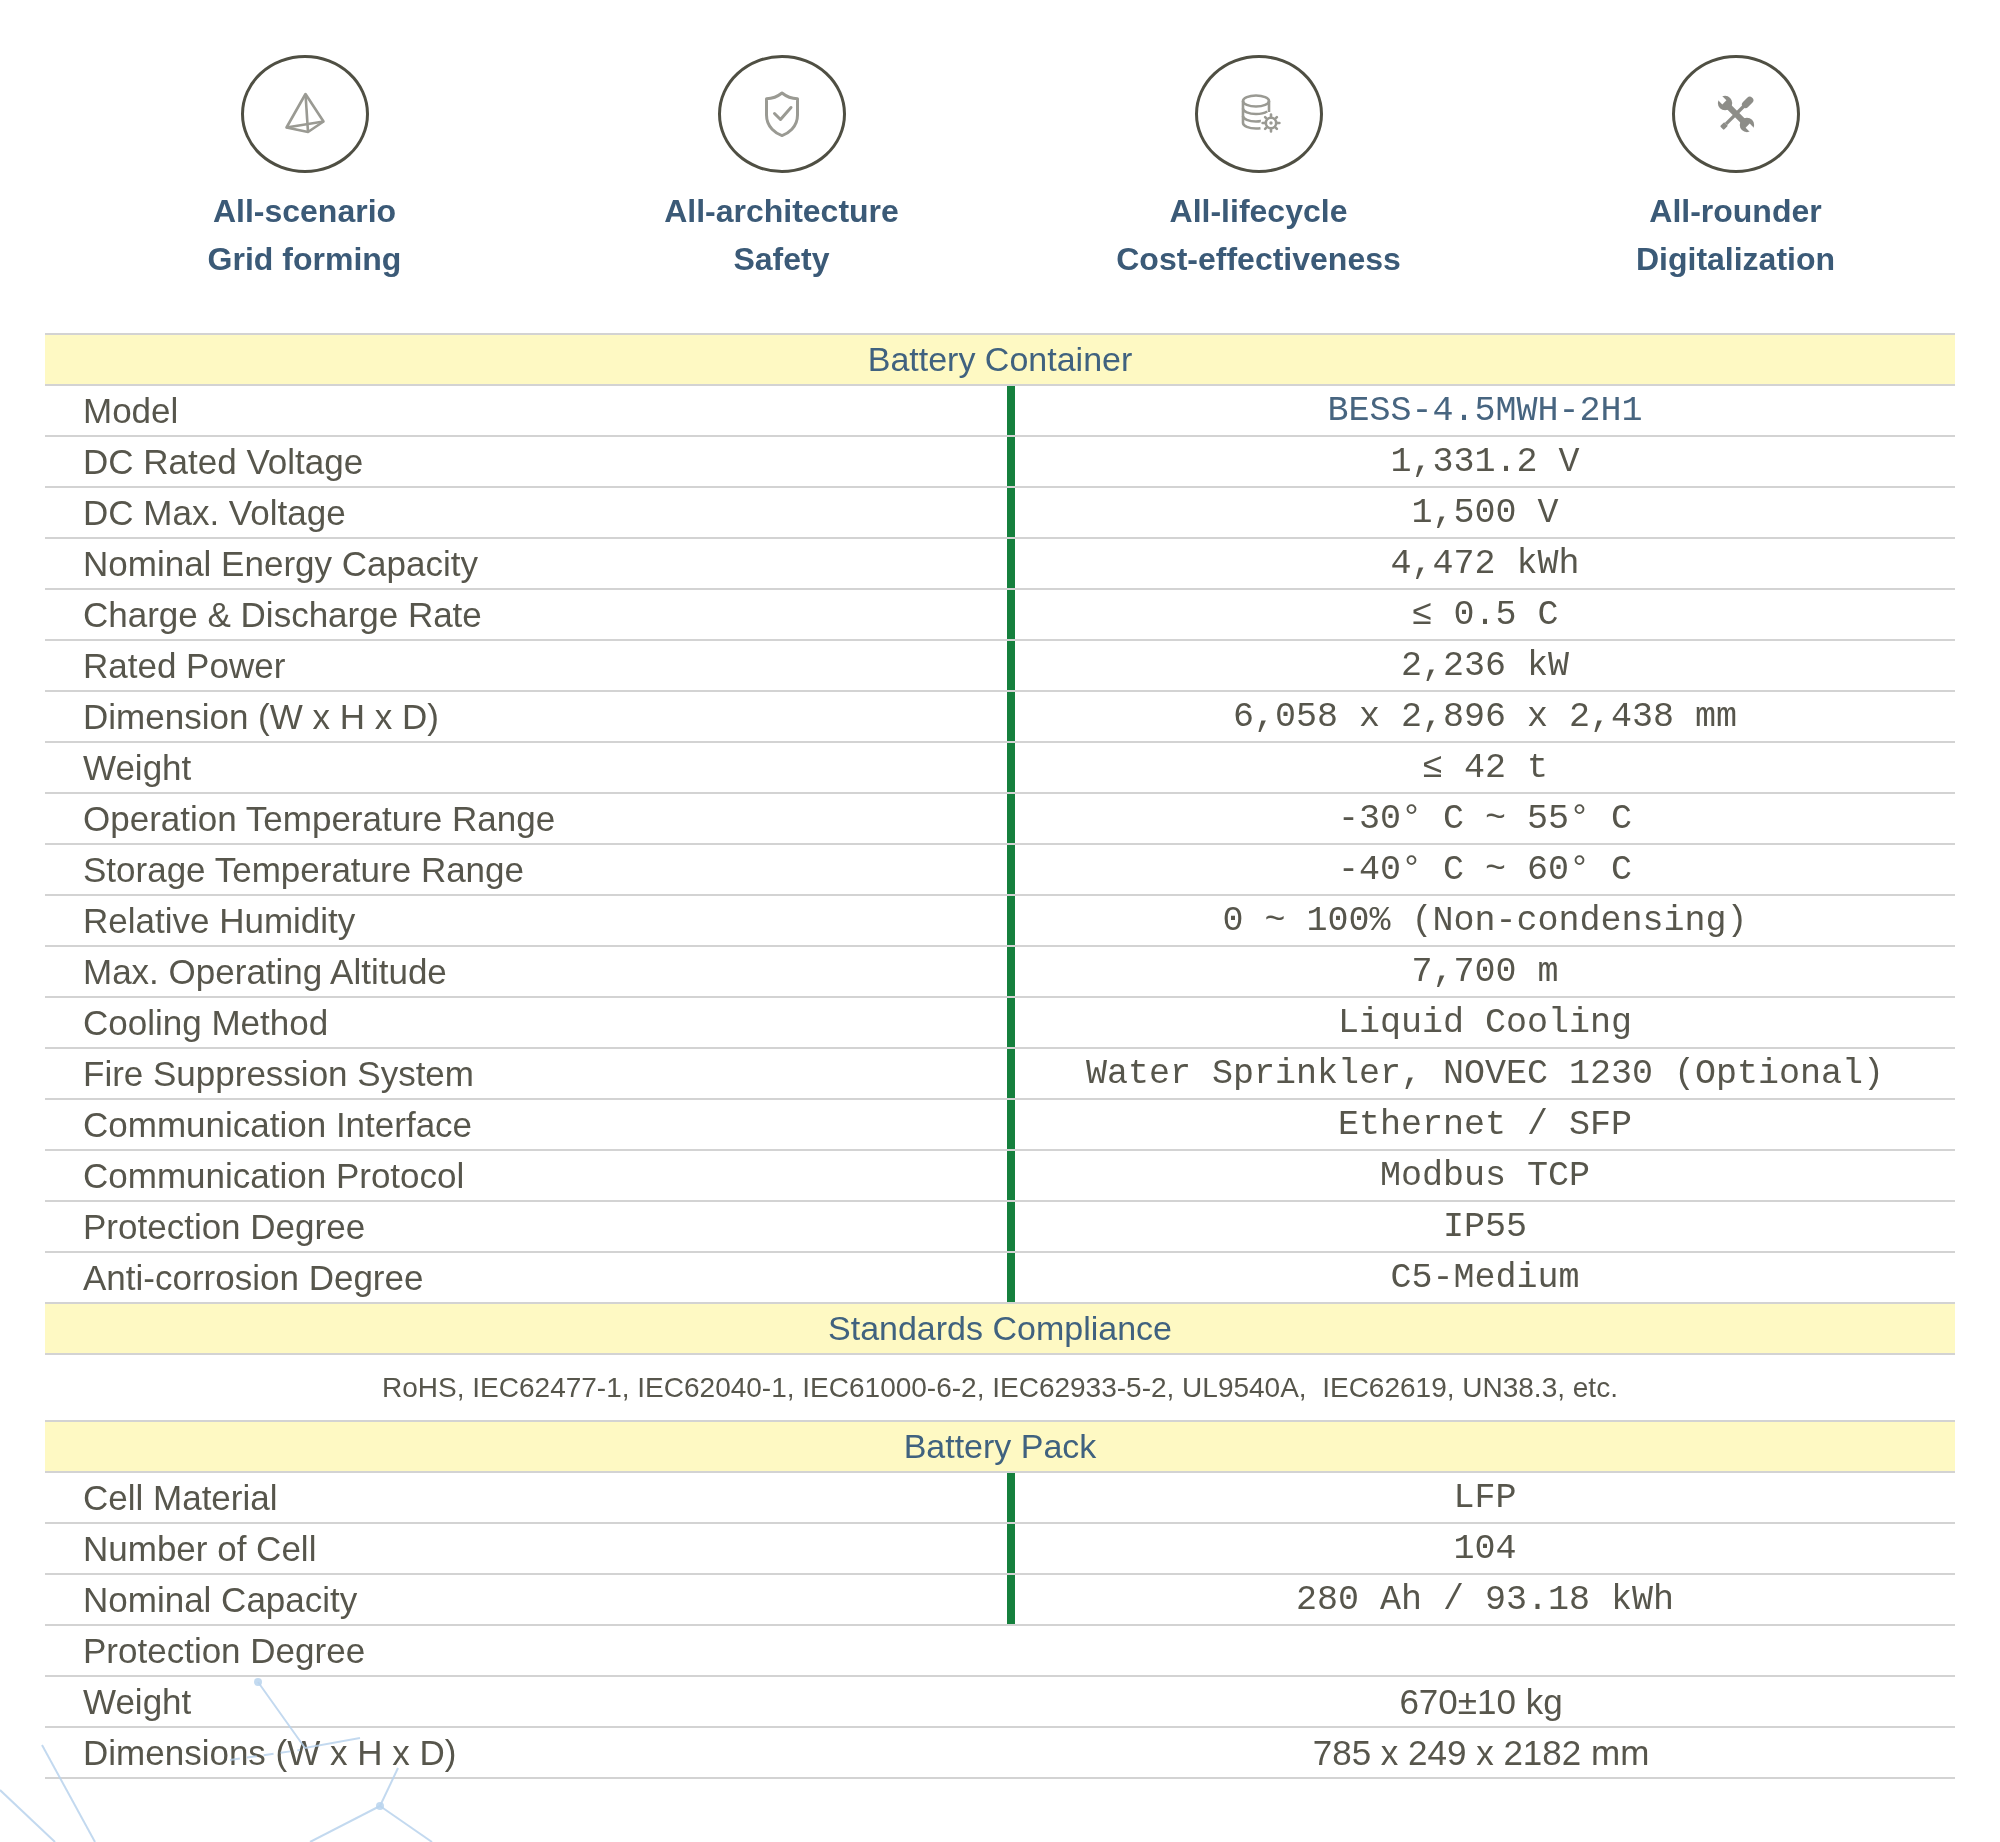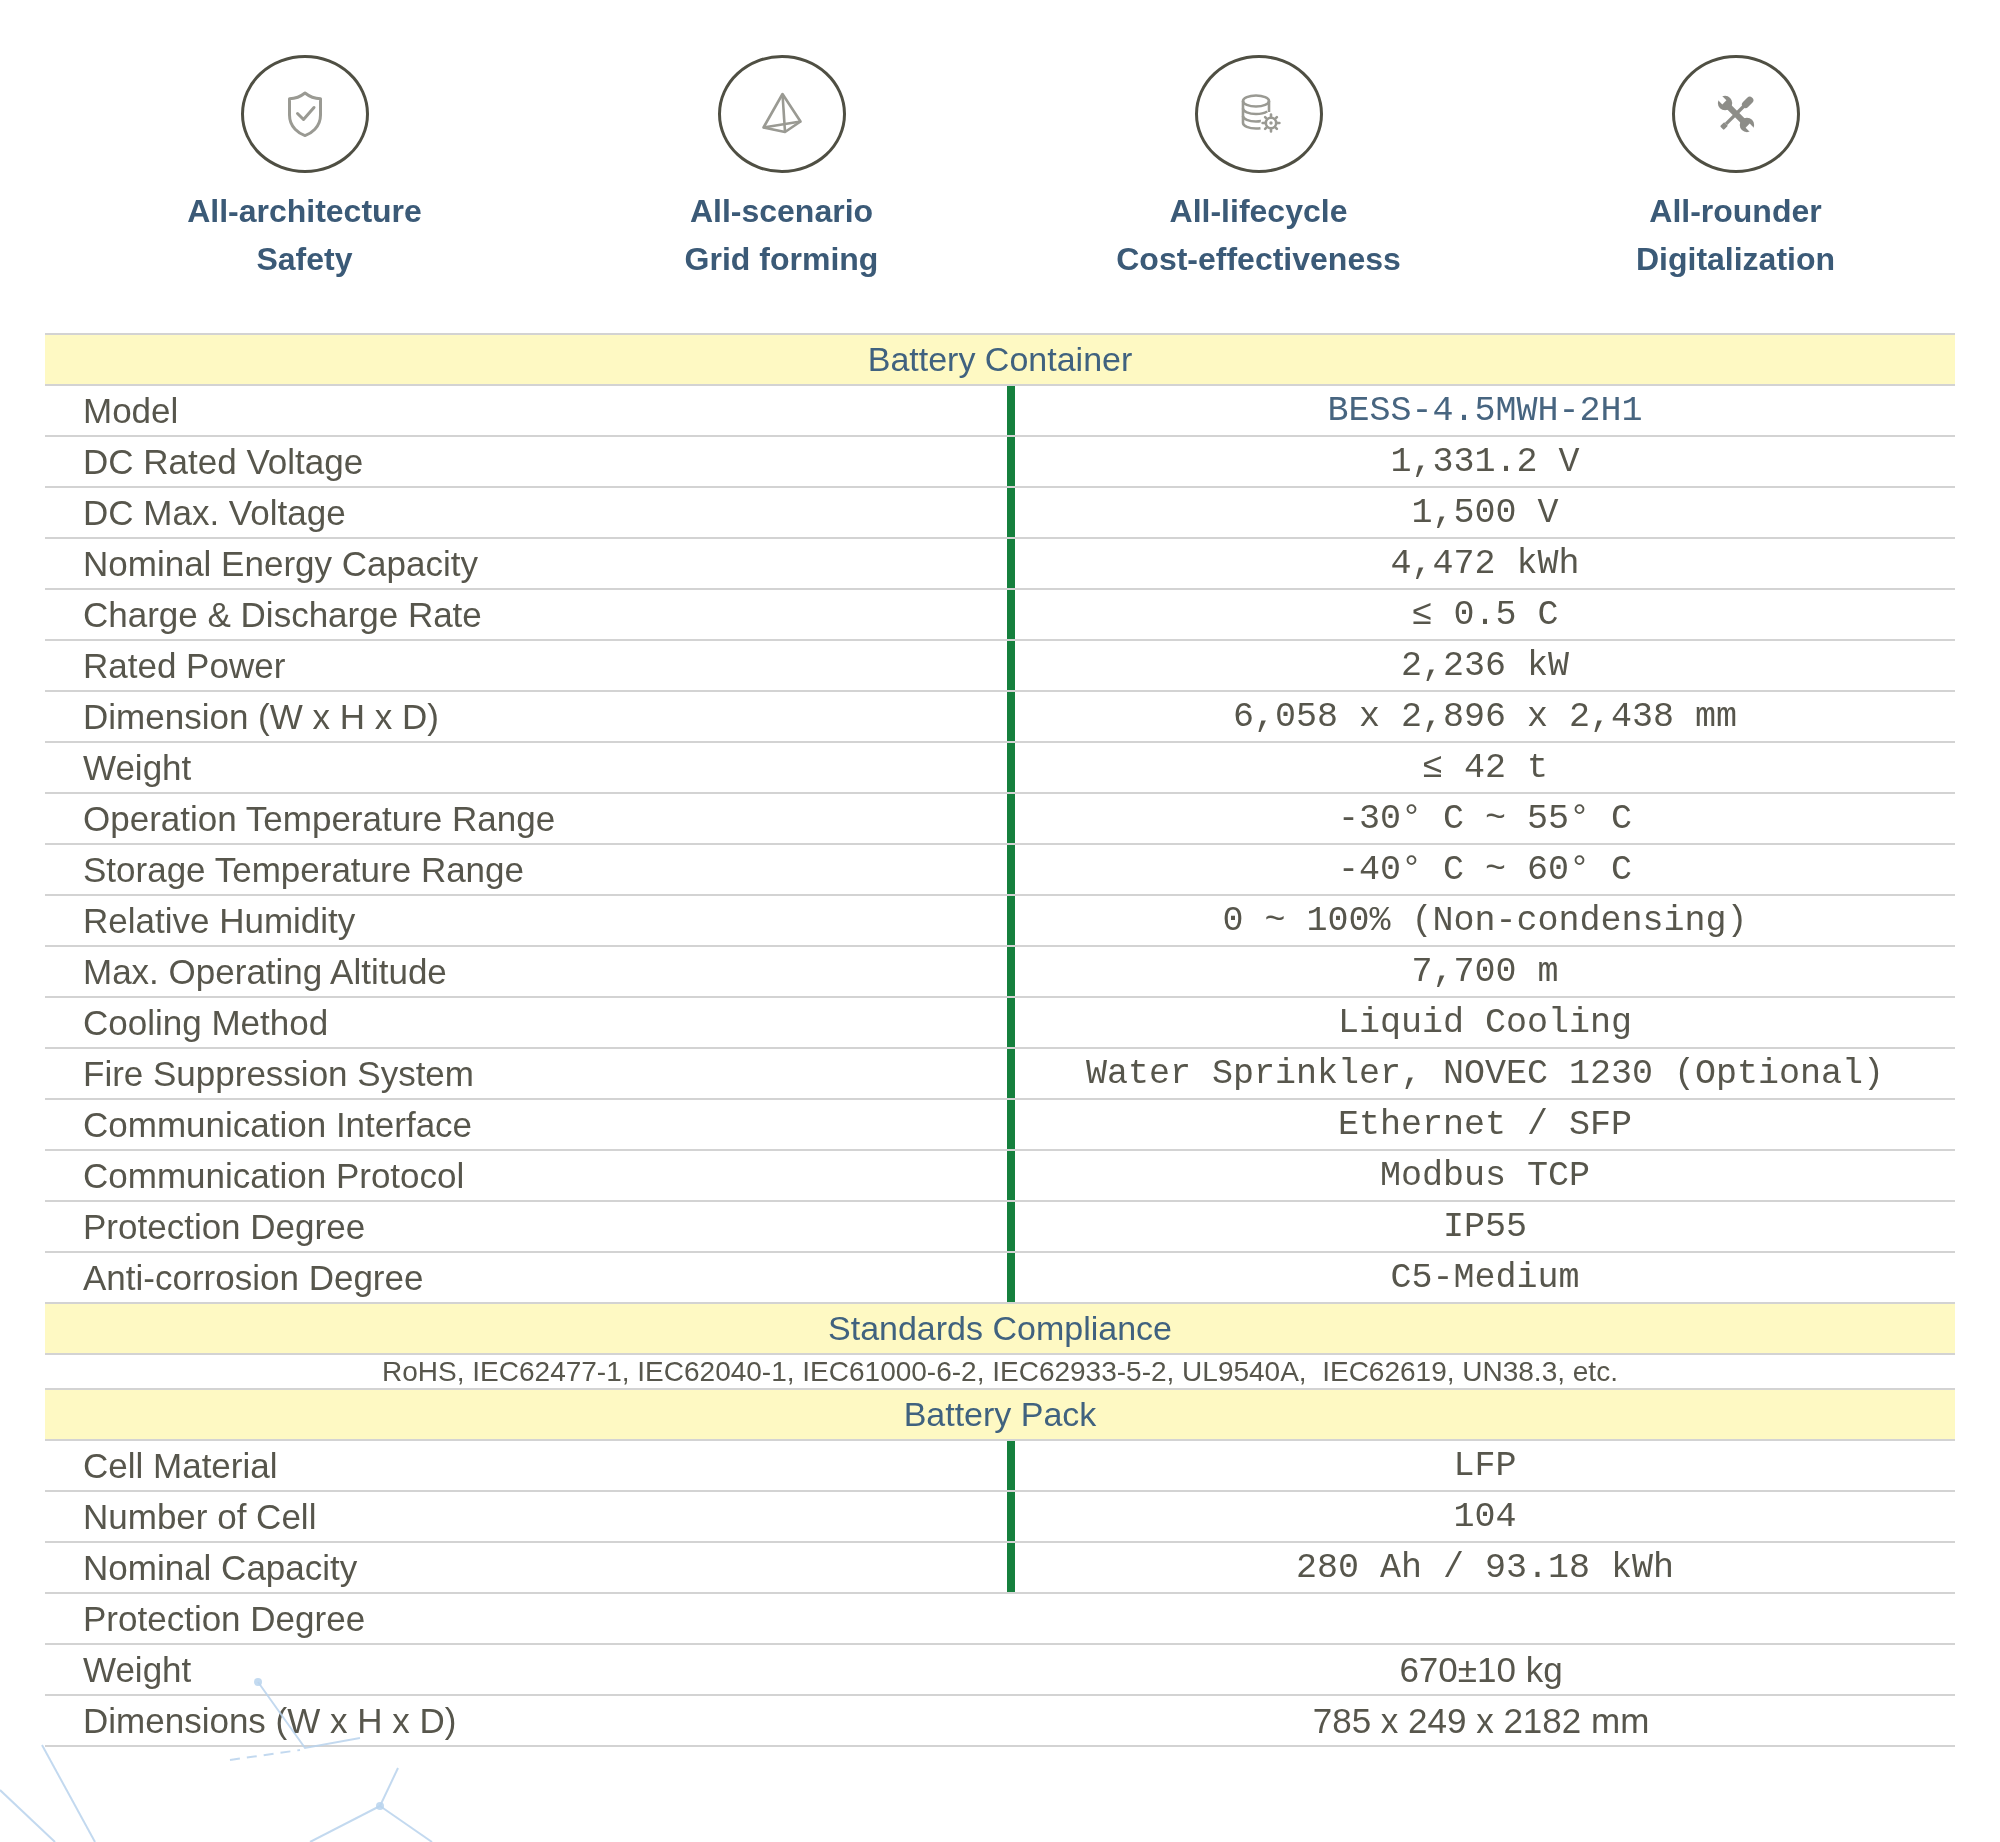--- a/index.html
+++ b/index.html
@@ -51,57 +51,57 @@
     border-bottom: 2px solid #d3d3d3;
     font-size: 35px;
     color: #57564c;
   }
   .cell { display: flex; align-items: center; }
   .cell.label { width: 962px; padding-left: 38px; }
   .cell.value { flex: 1; justify-content: center; text-align: center; }
   .cell.value.with-divider { border-left: 8px solid #15803d; font-family: Liberation Mono, monospace; }
   .cell.value.highlight { color: #476580; }
   .note-row {
-    height: 35px;
+    height: 67px;
     border-bottom: 2px solid #d3d3d3;
     display: flex; align-items: center; justify-content: center;
     font-size: 28px;
     color: #57564c;
     white-space: pre-wrap;
   }
   
   .deco {
     position: absolute;
     left: 0; bottom: 0;
     pointer-events: none;
   }
 </style>
 </head>
 <body>
 
 <div class="page">
   <div class="features" id="features">
       <div class="feature">
         <div class="icon-circle">
-          <svg viewBox="0 0 56 56" width="56" height="56" fill="none" stroke="#9a9a93" stroke-width="3" stroke-linejoin="round">
-            <path d="M28 7c5 4 10.5 5.6 15.5 5.8V29c0 12.5-9.8 18.6-15.5 20.6C22.3 47.6 12.5 41.5 12.5 29V12.8C17.5 12.6 23 11 28 7Z"></path>
-            <path d="M20.5 27.5 26.5 33.5 37 21.5" stroke-linecap="round"></path>
-          </svg>
-        </div>
-        <div class="feature-title"><span>All-architecture</span><br><span>Safety</span></div>
-      </div>
-      <div class="feature">
-        <div class="icon-circle">
           <svg viewBox="0 0 56 56" width="56" height="56" fill="none" stroke="#9a9a93" stroke-width="2.6" stroke-linejoin="round">
             <path d="M28.5 8 L9.5 41.5 L46.5 35.5 Z"></path>
             <path d="M28.5 8 L31 46"></path>
             <path d="M9.5 41.5 L31 46 L46.5 35.5"></path>
           </svg>
         </div>
         <div class="feature-title"><span>All-scenario</span><br><span>Grid forming</span></div>
+      </div>
+      <div class="feature">
+        <div class="icon-circle">
+          <svg viewBox="0 0 56 56" width="56" height="56" fill="none" stroke="#9a9a93" stroke-width="3" stroke-linejoin="round">
+            <path d="M28 7c5 4 10.5 5.6 15.5 5.8V29c0 12.5-9.8 18.6-15.5 20.6C22.3 47.6 12.5 41.5 12.5 29V12.8C17.5 12.6 23 11 28 7Z"></path>
+            <path d="M20.5 27.5 26.5 33.5 37 21.5" stroke-linecap="round"></path>
+          </svg>
+        </div>
+        <div class="feature-title"><span>All-architecture</span><br><span>Safety</span></div>
       </div>
       <div class="feature">
         <div class="icon-circle">
           <svg viewBox="0 0 56 56" width="56" height="56">
             <g fill="none" stroke="#9a9a93" stroke-width="2.6">
               <ellipse cx="25" cy="15" rx="13" ry="5.5"></ellipse>
               <path d="M12 15v22c0 3 5.8 5.5 13 5.5 1.6 0 3.1-.1 4.5-.3"></path>
               <path d="M38 15v11"></path>
               <path d="M12 22.5c0 3 5.8 5.5 13 5.5 4.6 0 8.7-1 11.2-2.5"></path>
               <path d="M12 30c0 3 5.8 5.5 13 5.5 1.9 0 3.7-.2 5.3-.5"></path>

